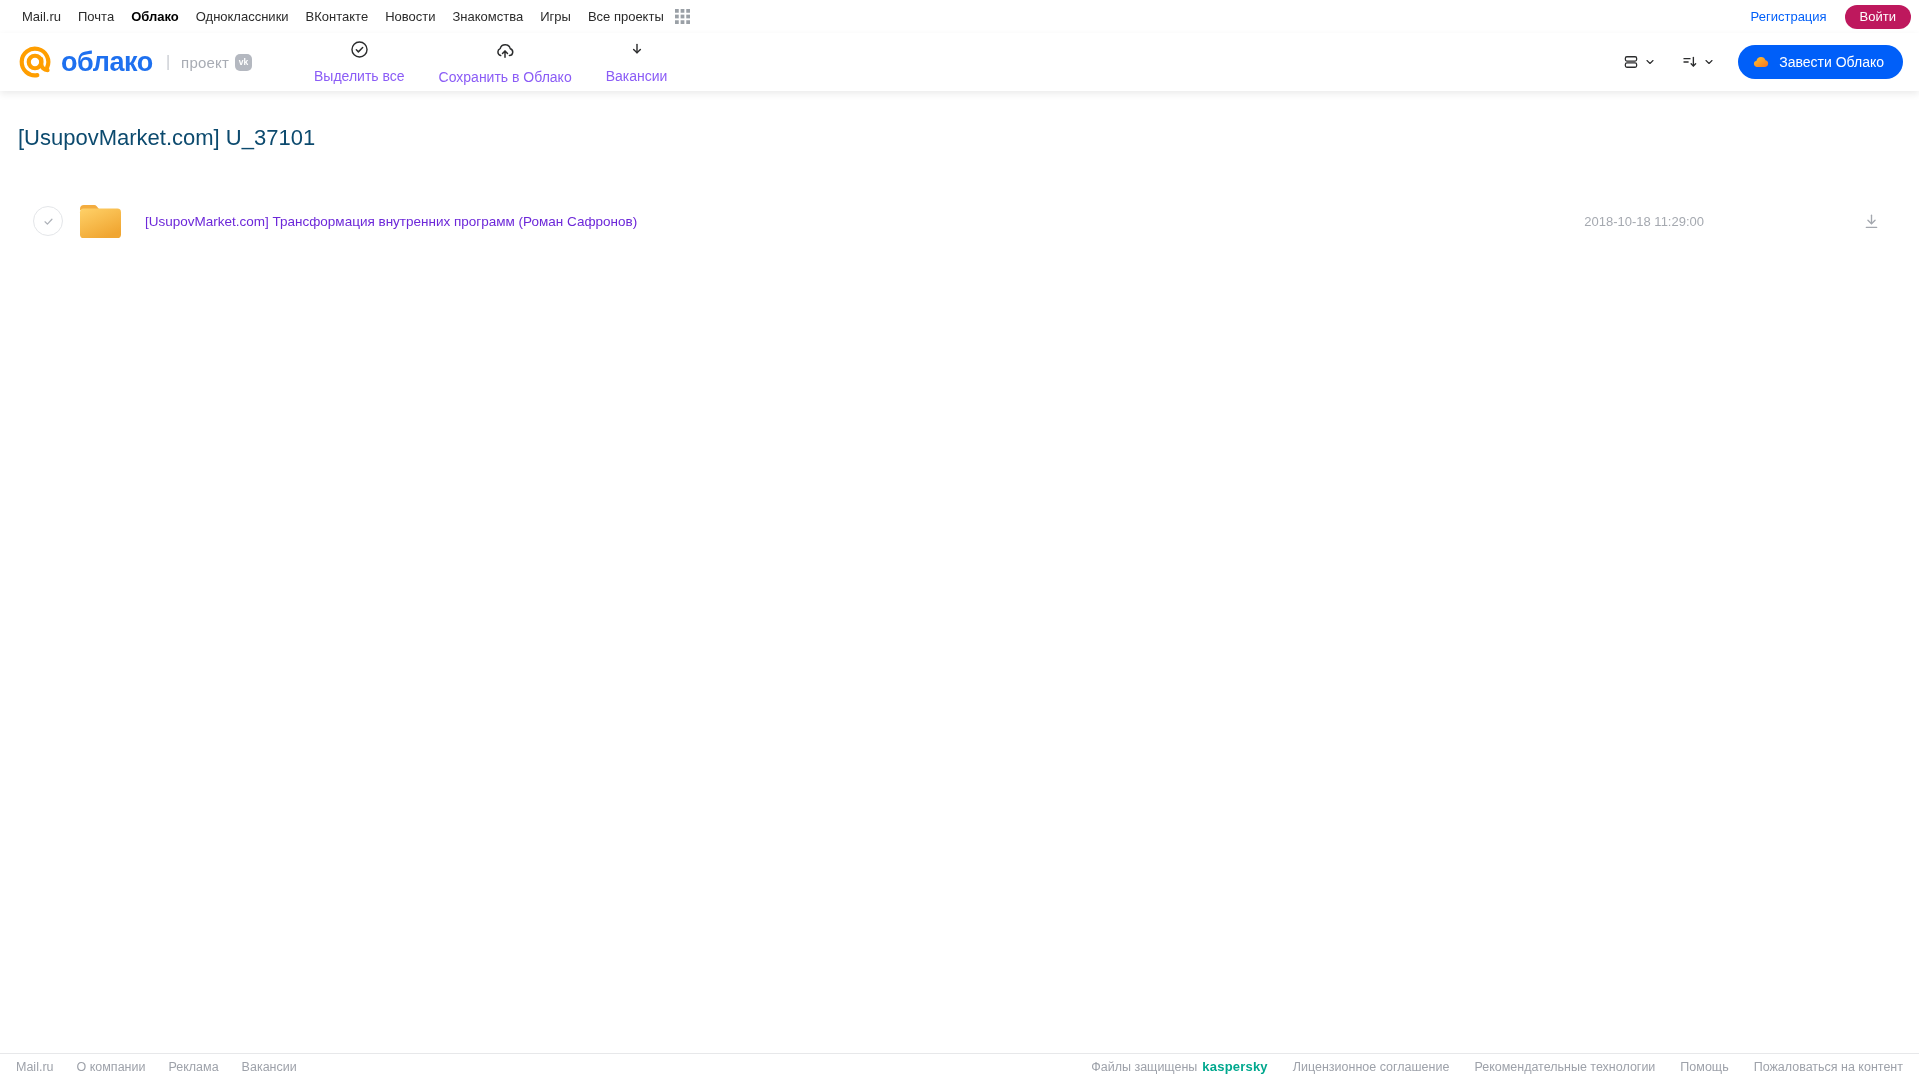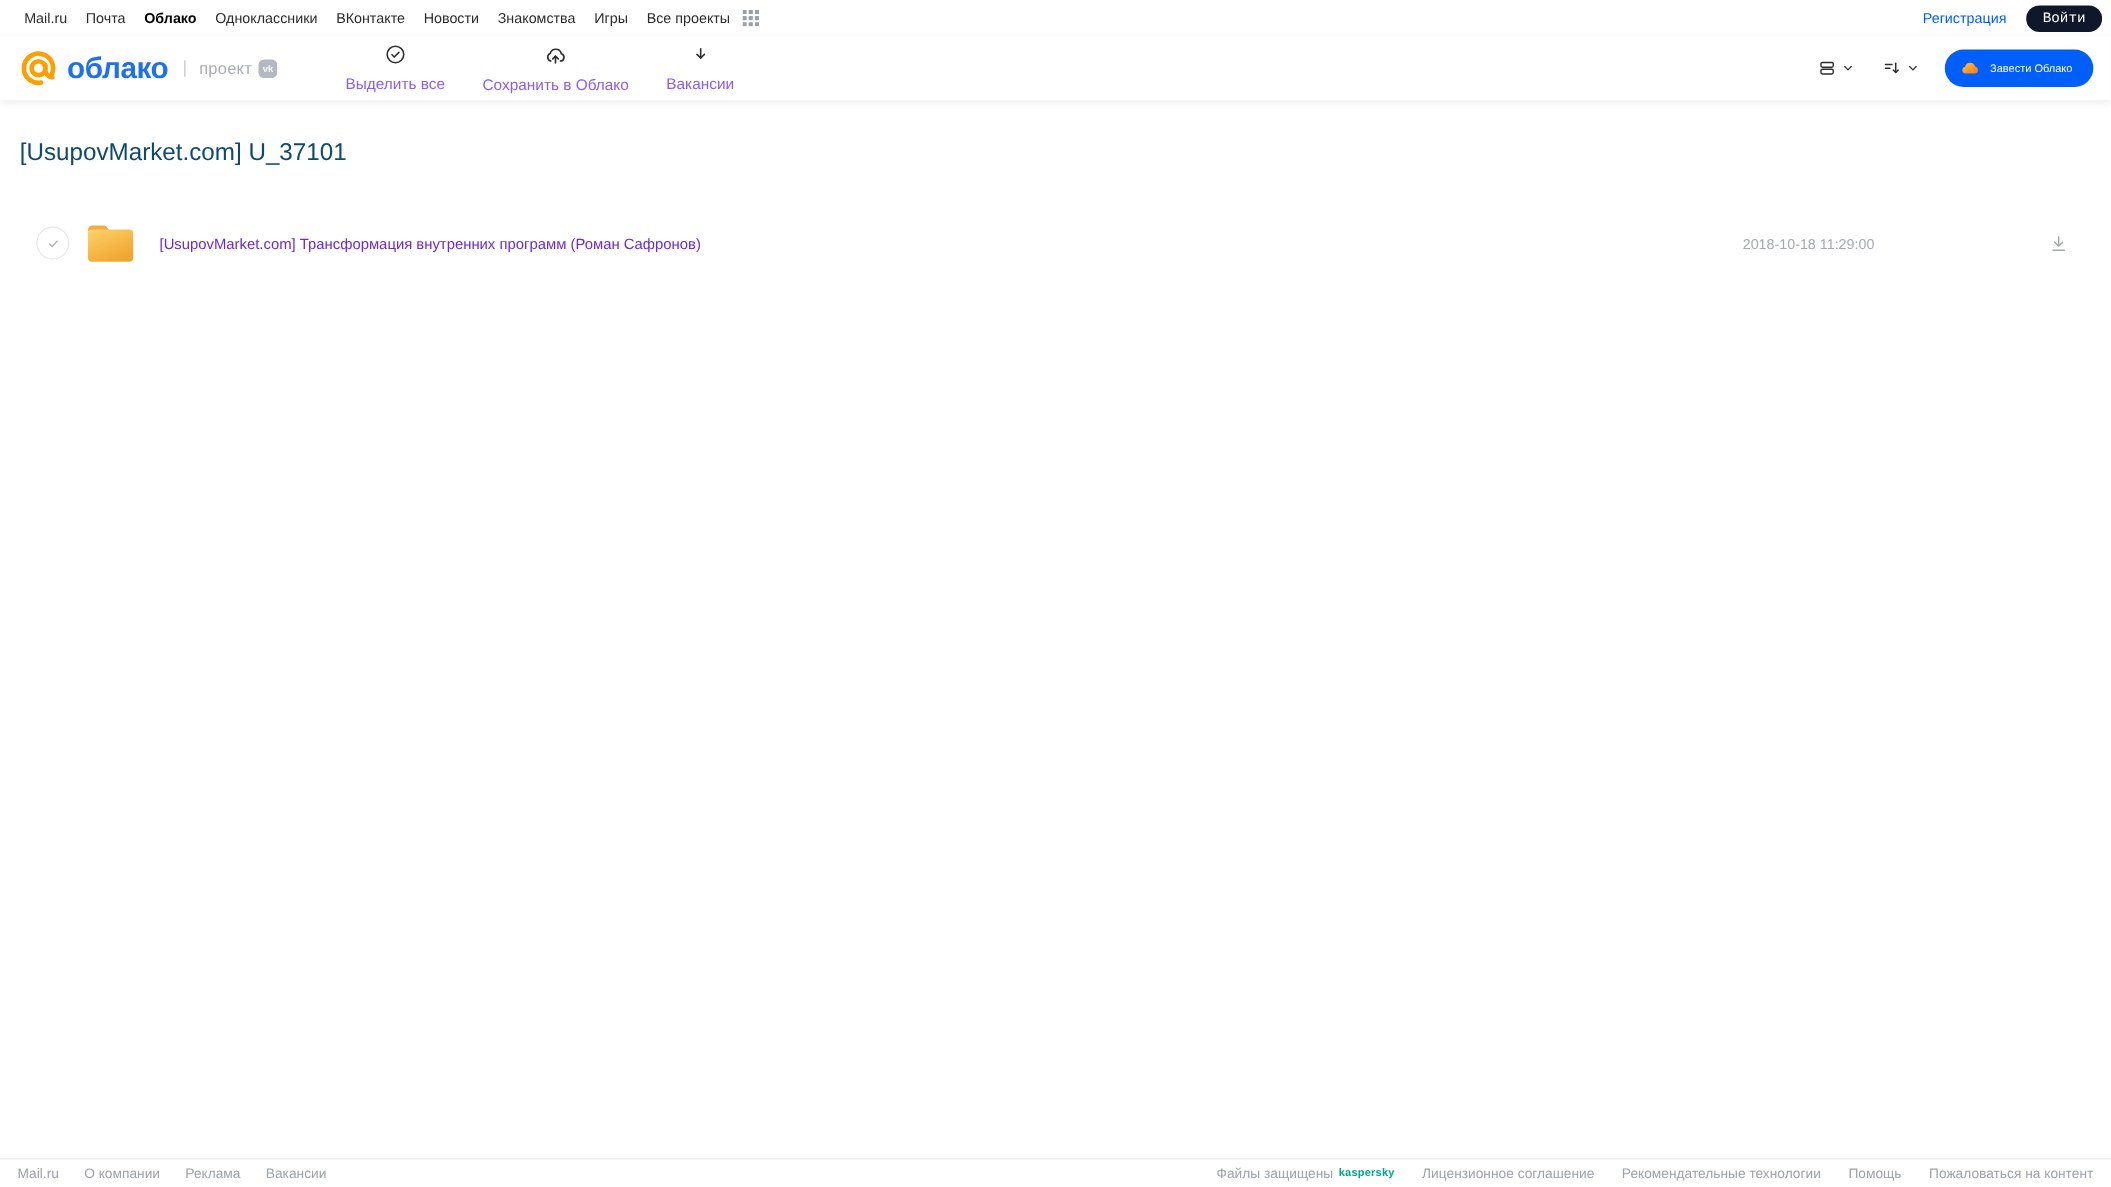--- a/index.html
+++ b/index.html
@@ -16,22 +16,22 @@
     display:flex; align-items:center;
     padding:0 8px 0 22px; gap:17px;
     font-size:13px; color:#2b2b2b; background:#fff;
   }
   .topnav .nav-link { cursor:pointer; white-space:nowrap; }
   .topnav .nav-link.active { font-weight:700; color:#000; }
   .grid-icon { display:flex; align-items:center; cursor:pointer; margin-left:-6px; }
   .topnav-right { margin-left:auto; display:flex; align-items:center; gap:18px; }
   .reg-link { color:#005FF9; cursor:pointer; }
   .login-btn {
-    background:#0f172a; color:#fff; border:none; cursor:pointer;
-    font-size:13px; font-family:Liberation Mono, monospace;
+    background:#be185d; color:#fff; border:none; cursor:pointer;
+    font-size:13px; font-family:Liberation Sans, sans-serif;
     padding:4px 15px; border-radius:14px; line-height:16px;
   }
   
   .header {
     height:58px; flex:0 0 58px;
     display:flex; align-items:center;
     padding:0 16px; background:#fff;
     box-shadow:0 3px 7px rgba(0,0,0,0.08);
     position:relative; z-index:2;
   }
@@ -55,21 +55,21 @@
     font-size:14px; color:#8b5cf6; cursor:pointer; white-space:nowrap;flex-direction:column;
   }
   .toolbar-item svg { display:block; }
   .header-right { margin-left:auto; display:flex; align-items:center; }
   .ctl-group { display:flex; align-items:center; gap:4px; cursor:pointer; color:#2c2d2e; }
   .ctl-gap1 { margin-right:25px; }
   .ctl-gap2 { margin-right:23px; }
   .create-cloud-btn {
     display:flex; align-items:center; gap:9px;
     background:#005FF9; color:#fff; border:none; cursor:pointer;
-    font-family:inherit; font-size:10px;
+    font-family:inherit; font-size:14px;
     height:34px; padding:0 19px 0 14px; border-radius:17px;
   }
   
   .main { flex:1 1 auto; padding:0 16px; }
   .page-title {
     margin:34px 0 0 2px;
     font-size:22px; font-weight:400; color:#0c4a6e;
   }
   .file-row {
     margin-top:50px; height:40px;
@@ -95,21 +95,21 @@
     flex:0 0 26px; height:26px;
     border-top:1px solid #E7E8EA; background:#fff;
     display:flex; align-items:center;
     padding:0 16px; font-size:12.5px; color:#9EA2AA;
   }
   .footer-left { display:flex; gap:23px; }
   .footer-right { margin-left:auto; display:flex; align-items:center; gap:25px; }
   .footer-link { cursor:pointer; white-space:nowrap; }
   .protected { display:flex; align-items:center; gap:5px; white-space:nowrap; }
   .kaspersky-logo {
-    color:#00A88E; font-weight:700; font-size:10px;
+    color:#00A88E; font-weight:700; font-size:13px;
     letter-spacing:0.2px; text-transform:lowercase; cursor:pointer;
   }
 </style>
 </head>
 <body>
 
 <div class="topnav">
   <span class="nav-link">Mail.ru</span>
   <span class="nav-link">Почта</span>
   <span class="nav-link active">Облако</span>

